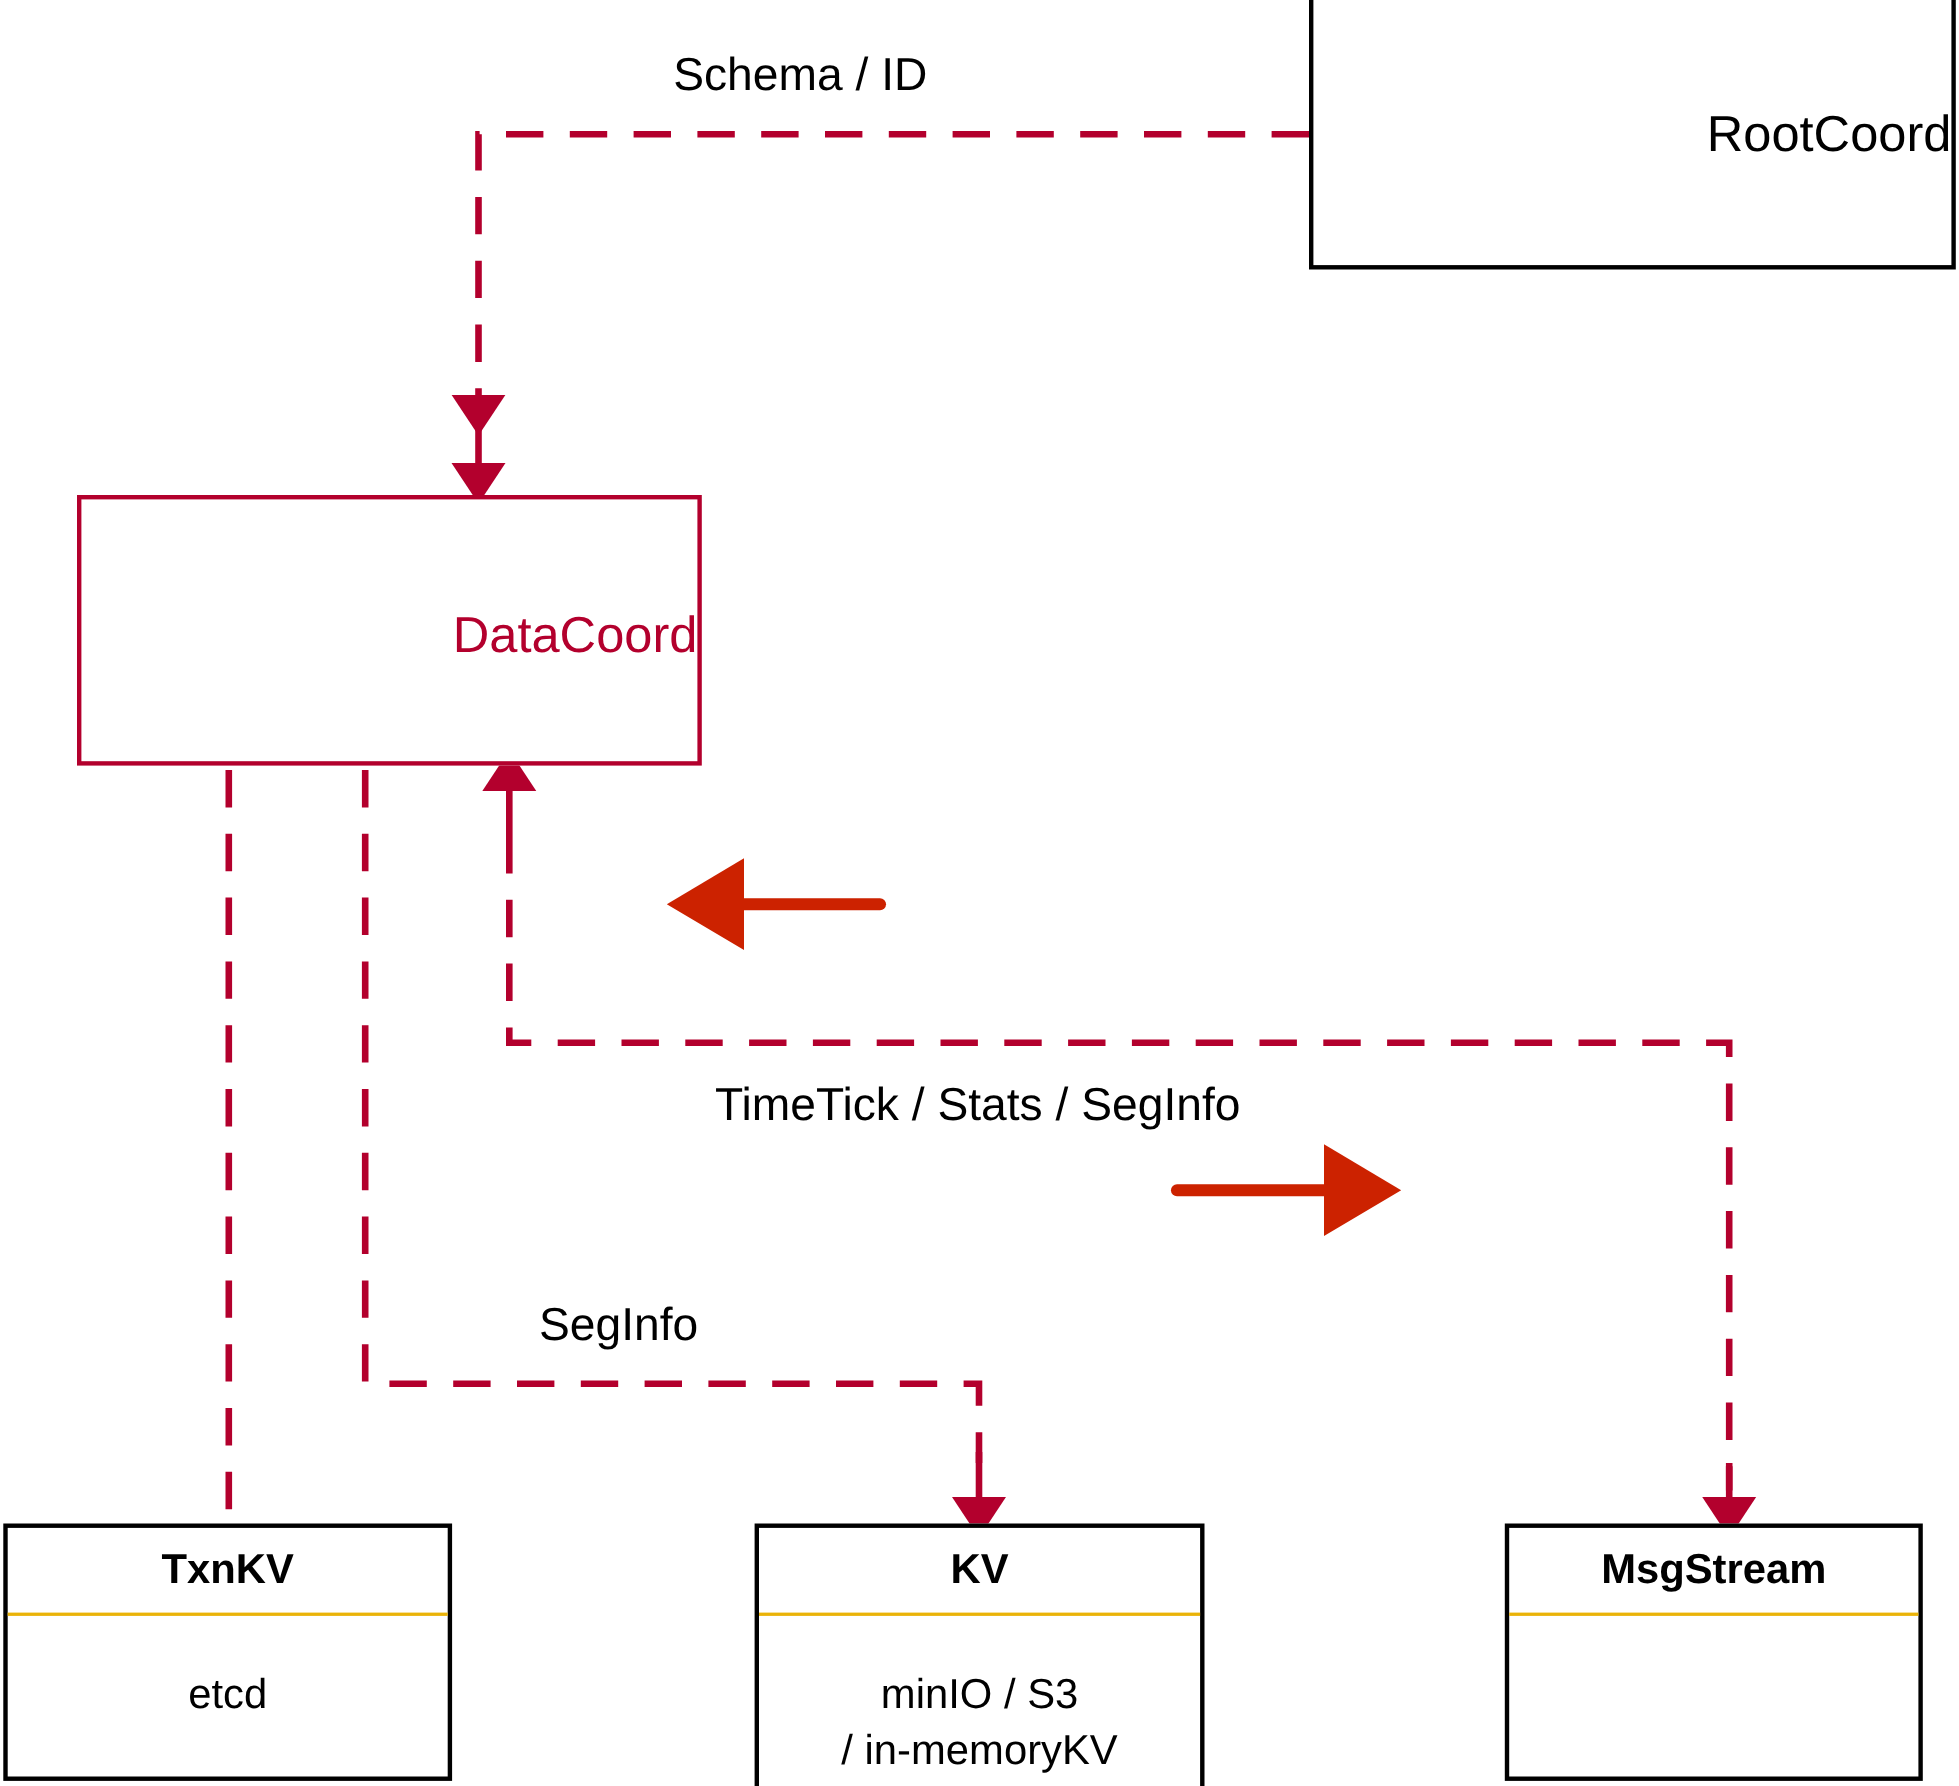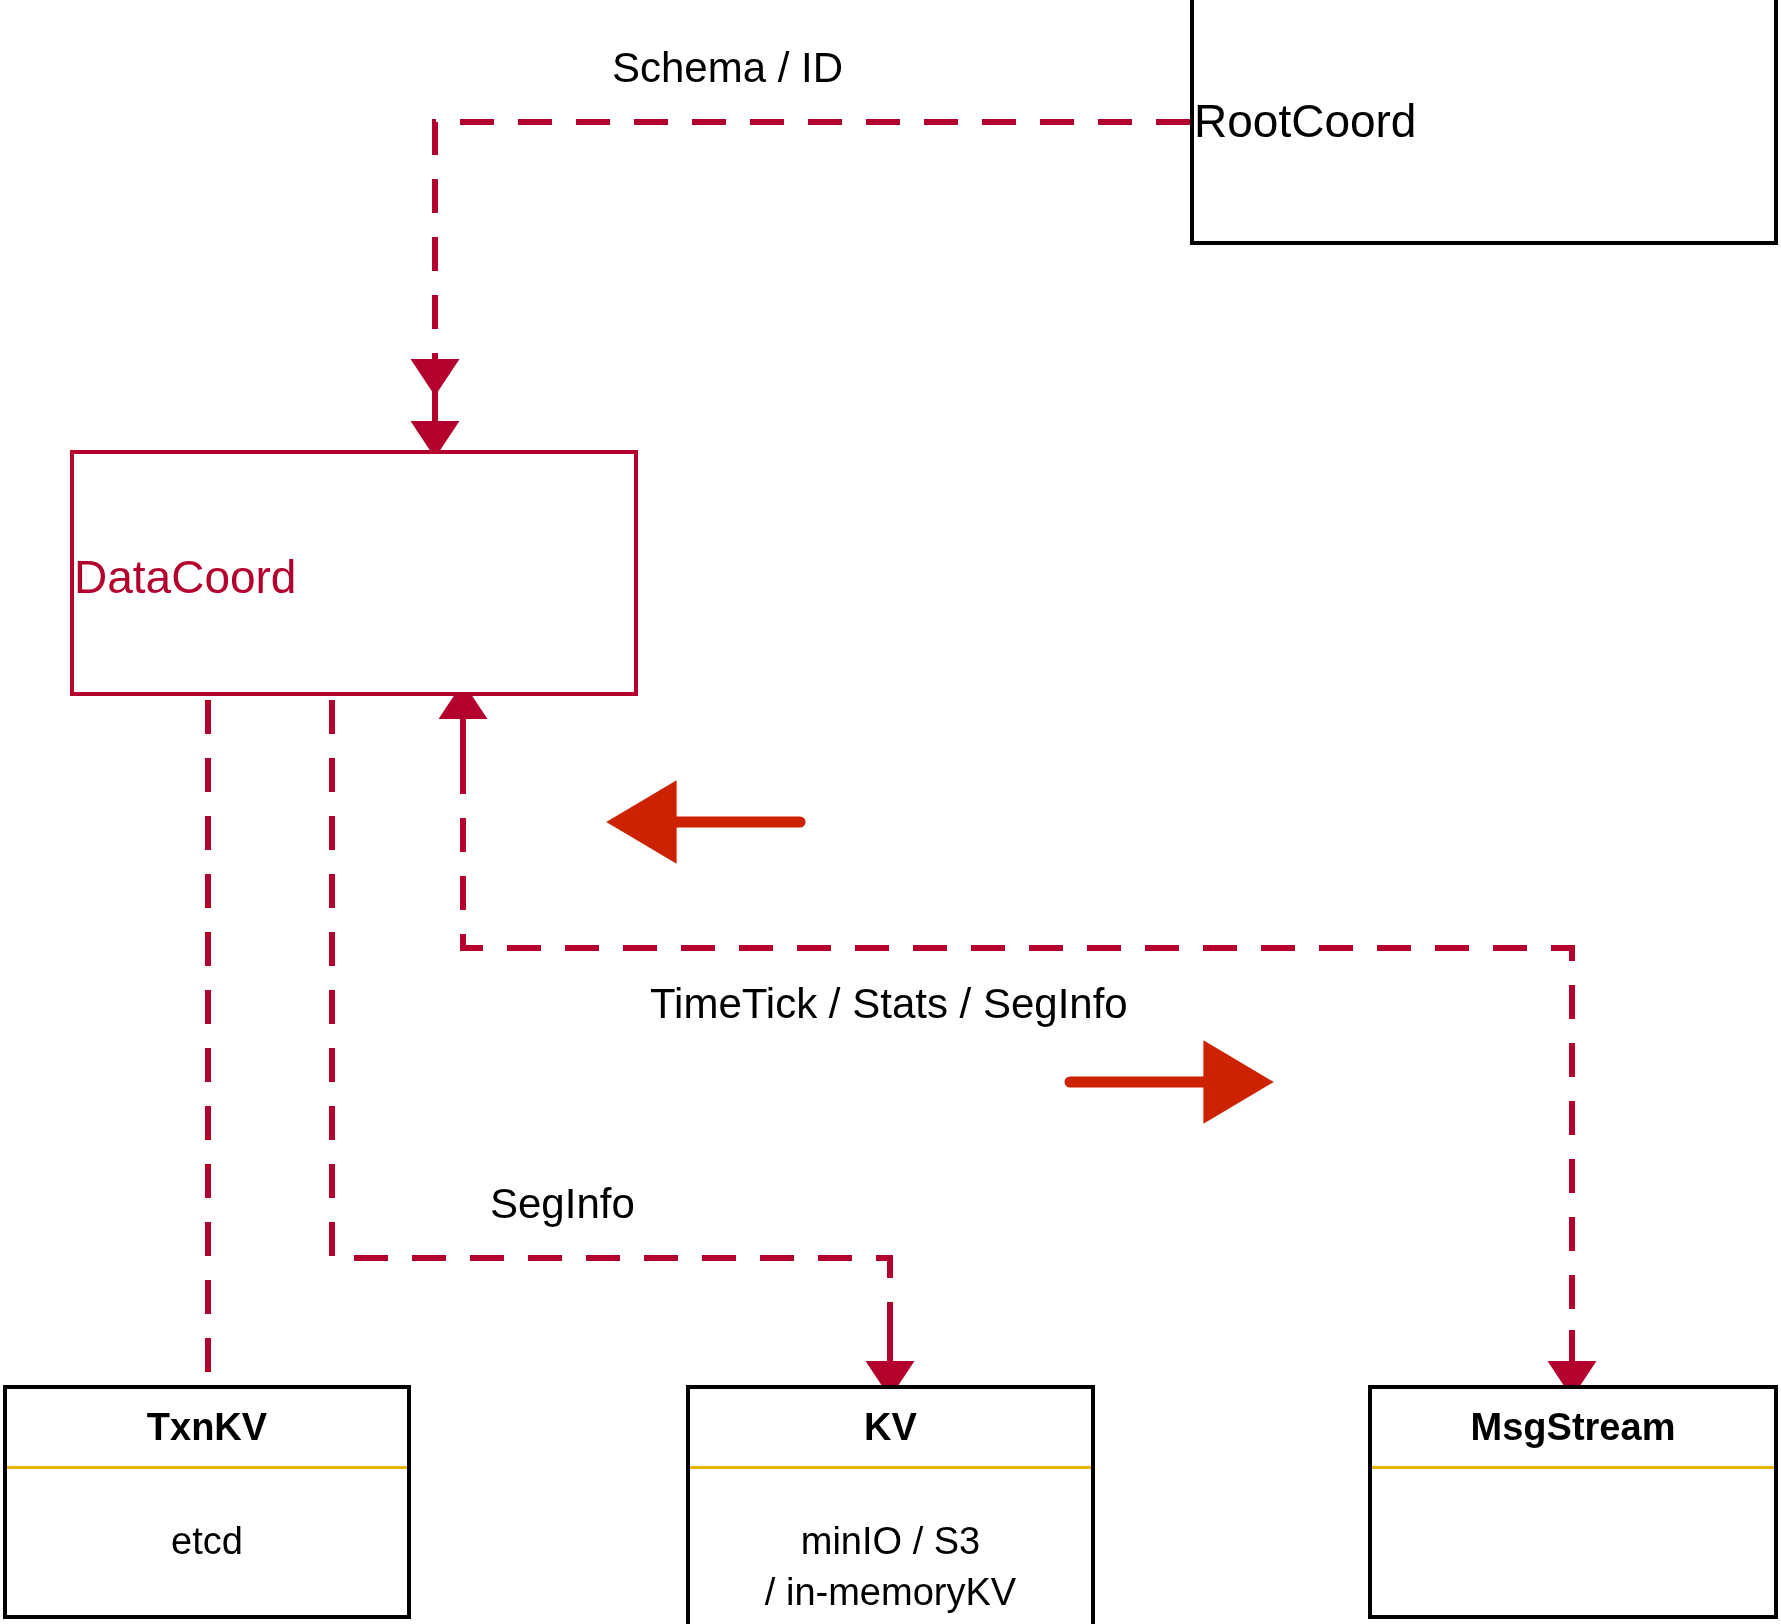--- a/index.html
+++ b/index.html
@@ -31,21 +31,21 @@
   .node-black {
     border: 4px solid #000000;
   }
   .node-red {
     border: 4px solid #b3002d;
   }
   .node-center-label {
     position: absolute;
     left: 0;
     right: 0;
-    text-align: left;
+    text-align: right;
     font-size: 46px;
     color: #000000;
   }
   .label-red {
     color: #b3002d;
   }
   .split-head {
     position: absolute;
     left: 0;
     right: 0;
@@ -130,21 +130,21 @@
   </div>
 
   <div class="node node-black" style="left:686px; top:1385px; width:409px; height:284px;">
     <div class="split-head">KV</div>
     <div class="split-body">
       <div>minIO / S3</div>
       <div>/ in-memoryKV</div>
     </div>
   </div>
 
-  <div class="node node-black" style="left:1368px; top:1385px; width:410px; height:234px;">
+  <div class="node node-black" style="left:1368px; top:1385px; width:380px; height:234px;">
     <div class="split-head">MsgStream</div>
   </div>
 
   <div class="edge-label" style="left:612px; top:44px;">Schema / ID</div>
 
 
   <div class="edge-label" style="left:650px; top:980px;">TimeTick / Stats / SegInfo</div>
 
   <div class="edge-label" style="left:490px; top:1180px;">SegInfo</div>
 

